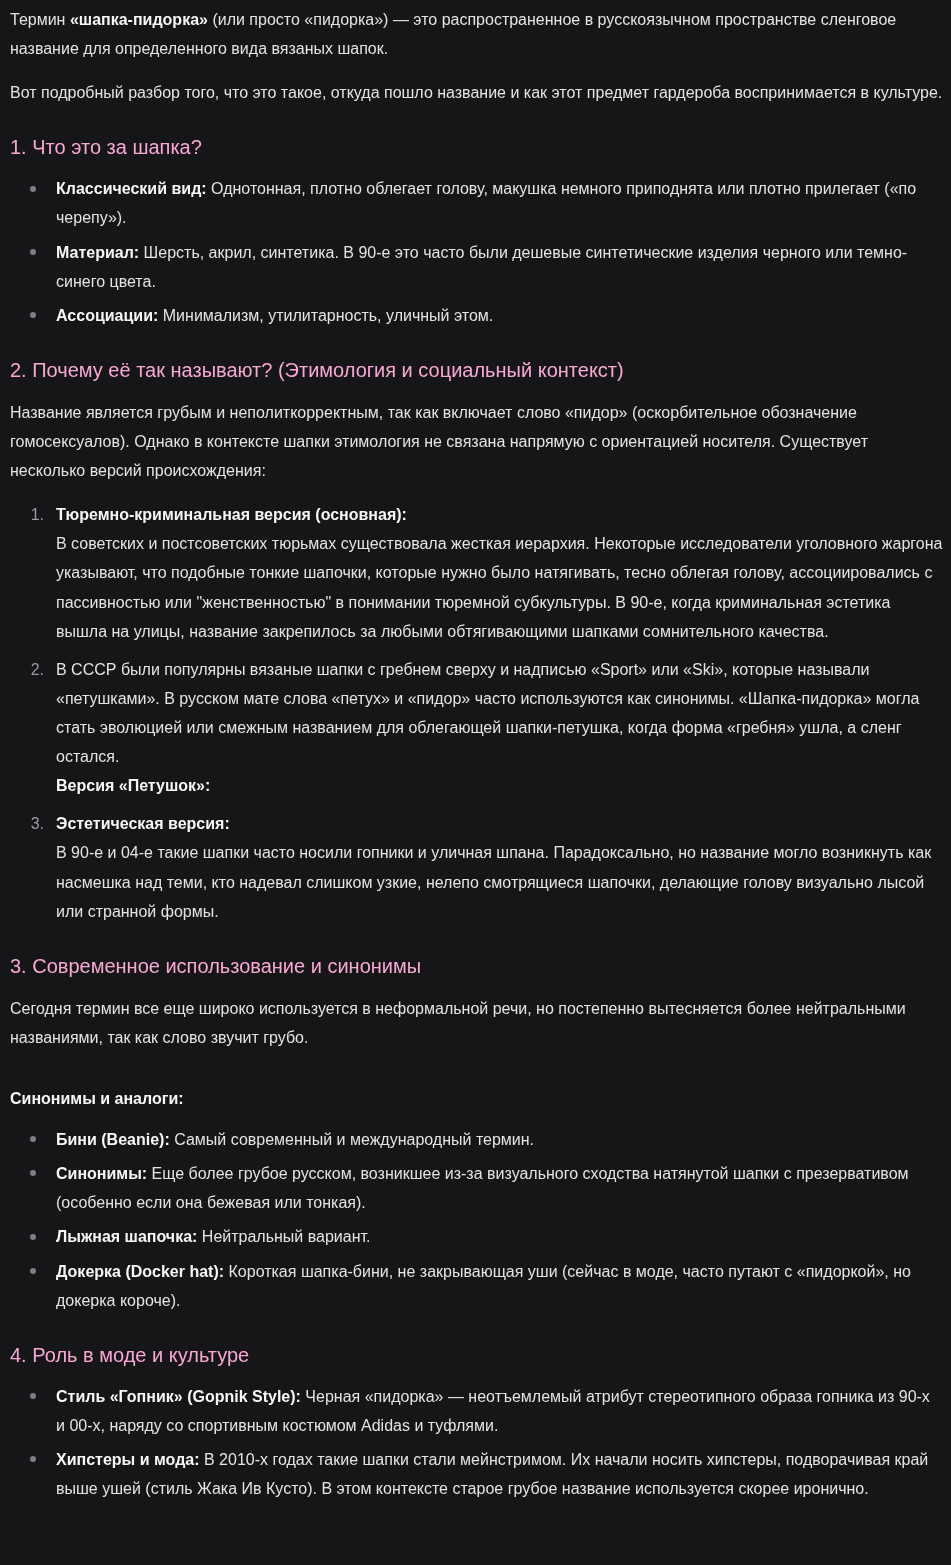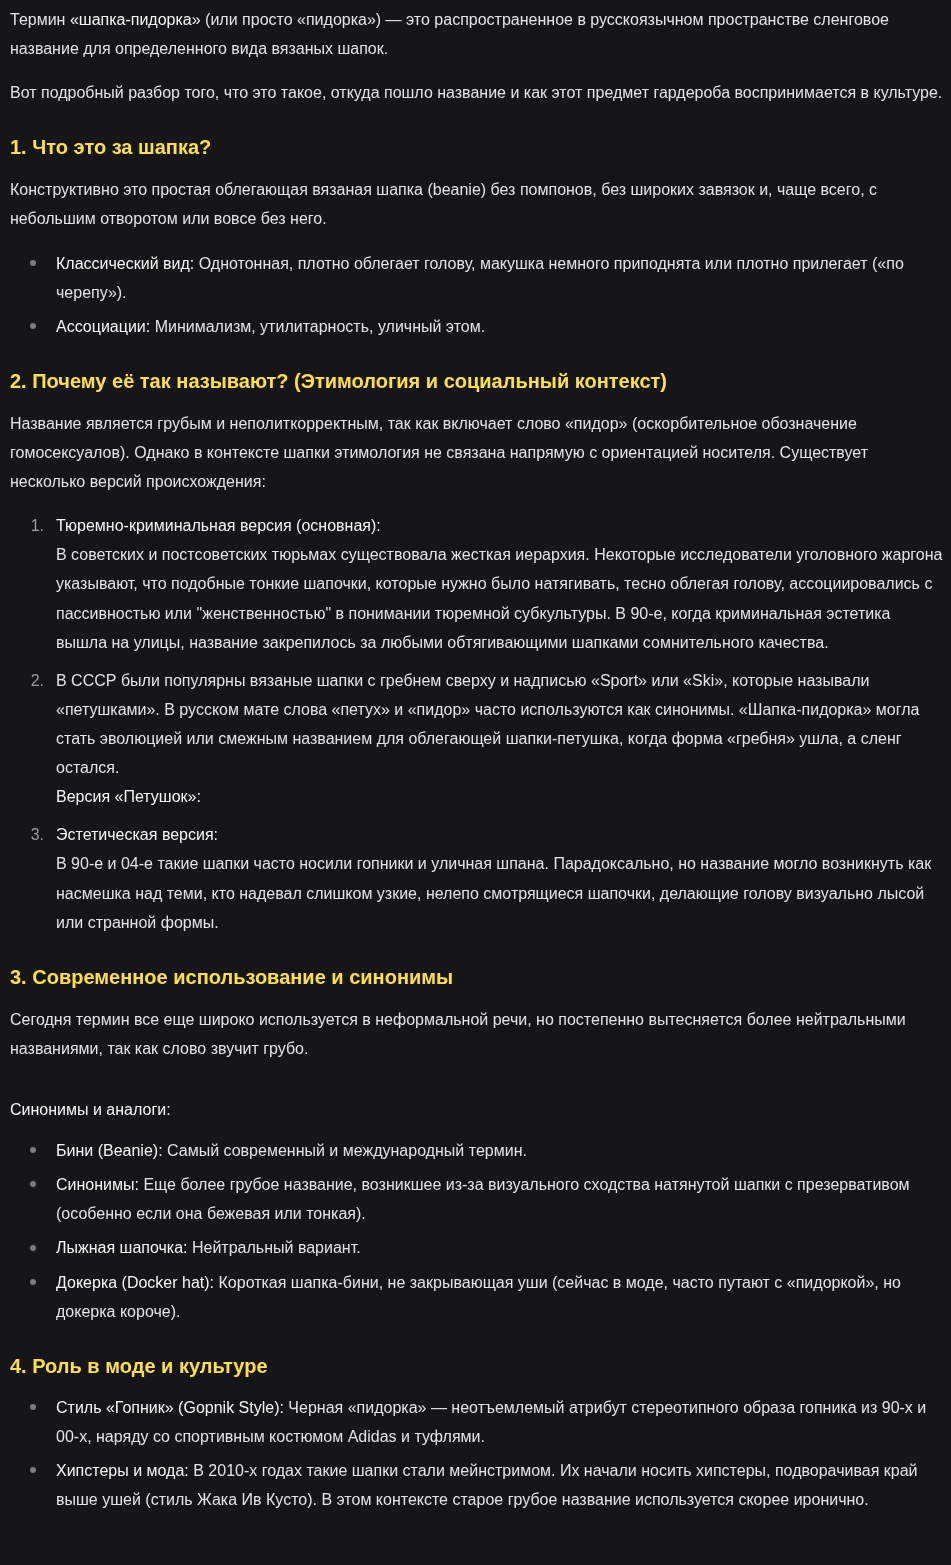--- a/index.html
+++ b/index.html
@@ -18,27 +18,27 @@
   }
   .doc {
     padding: 5px 8px 26px 10px;
   }
   p {
     margin: 15px 0;
   }
   p.first { margin-top: 0; }
   strong {
     color: #f7f7f8;
-    font-weight: 400;
+    font-weight: 700;
   }
   h3 {
     font-size: 20px;
     line-height: 1.3;
-    color: #fde047;
-    font-weight: 700;
+    color: #f9a8d4;
+    font-weight: 400;
     margin: 27px 0 14px 0;
   }
   .list {
     margin: 12px 0 16px 0;
   }
   .li {
     display: flex;
     align-items: flex-start;
     margin: 5px 0;
   }
@@ -77,26 +77,29 @@
 </head>
 <body>
 
 <div class="doc">
 
   <p class="first"><span>Термин </span><strong>«шапка-пидорка»</strong><span> (или просто «пидорка») — это распространенное в русскоязычном пространстве сленговое название для определенного вида вязаных шапок.</span></p>
 
   <p>Вот подробный разбор того, что это такое, откуда пошло название и как этот предмет гардероба воспринимается в культуре.</p>
 
   <h3>1. Что это за шапка?</h3>
-  <p>Конструктивно это простая облегающая вязаная шапка (beanie) без помпонов, без широких завязок и, чаще всего, с небольшим отворотом или вовсе без него.</p>
 
   <div class="list">
     <div class="li">
       <span class="li-marker"><span class="dot"></span></span>
       <div class="li-body"><strong>Классический вид:</strong><span> Однотонная, плотно облегает голову, макушка немного приподнята или плотно прилегает («по черепу»).</span></div>
+    </div>
+    <div class="li">
+      <span class="li-marker"><span class="dot"></span></span>
+      <div class="li-body"><strong>Материал:</strong><span> Шерсть, акрил, синтетика. В 90-е это часто были дешевые синтетические изделия черного или темно-синего цвета.</span></div>
     </div>
     <div class="li">
       <span class="li-marker"><span class="dot"></span></span>
       <div class="li-body"><strong>Ассоциации:</strong><span> Минимализм, утилитарность, уличный этом.</span></div>
     </div>
   </div>
 
   <h3>2. Почему её так называют? (Этимология и социальный контекст)</h3>
   <p>Название является грубым и неполиткорректным, так как включает слово «пидор» (оскорбительное обозначение гомосексуалов). Однако в контексте шапки этимология не связана напрямую с ориентацией носителя. Существует несколько версий происхождения:</p>
 
@@ -128,21 +131,21 @@
   <p>Сегодня термин все еще широко используется в неформальной речи, но постепенно вытесняется более нейтральными названиями, так как слово звучит грубо.</p>
   <p class="bold-line"><strong>Синонимы и аналоги:</strong></p>
 
   <div class="list">
     <div class="li">
       <span class="li-marker"><span class="dot"></span></span>
       <div class="li-body"><strong>Бини (Beanie):</strong><span> Самый современный и международный термин.</span></div>
     </div>
     <div class="li">
       <span class="li-marker"><span class="dot"></span></span>
-      <div class="li-body"><strong>Синонимы:</strong><span> Еще более грубое название, возникшее из-за визуального сходства натянутой шапки с презервативом (особенно если она бежевая или тонкая).</span></div>
+      <div class="li-body"><strong>Синонимы:</strong><span> Еще более грубое русском, возникшее из-за визуального сходства натянутой шапки с презервативом (особенно если она бежевая или тонкая).</span></div>
     </div>
     <div class="li">
       <span class="li-marker"><span class="dot"></span></span>
       <div class="li-body"><strong>Лыжная шапочка:</strong><span> Нейтральный вариант.</span></div>
     </div>
     <div class="li">
       <span class="li-marker"><span class="dot"></span></span>
       <div class="li-body"><strong>Докерка (Docker hat):</strong><span> Короткая шапка-бини, не закрывающая уши (сейчас в моде, часто путают с «пидоркой», но докерка короче).</span></div>
     </div>
   </div>

